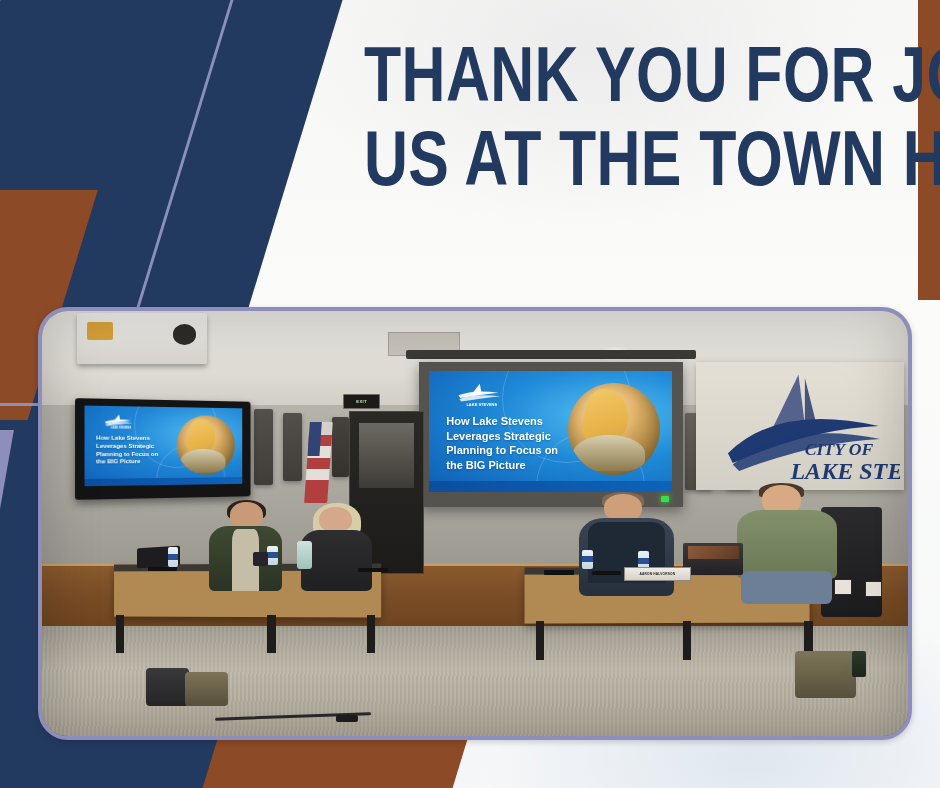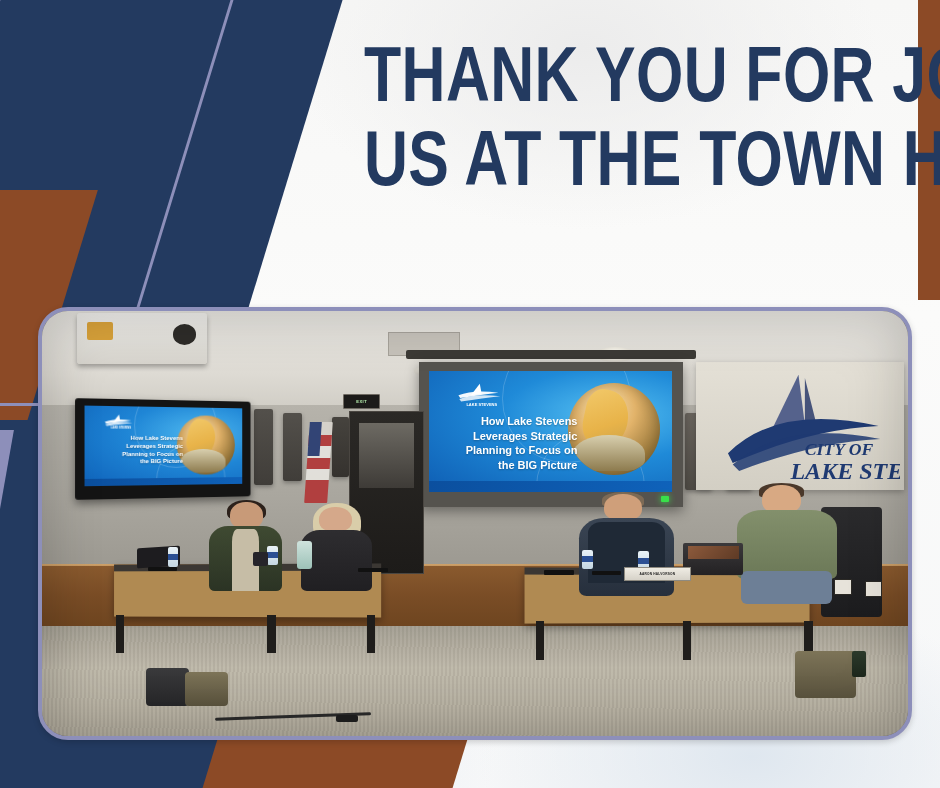--- a/index.html
+++ b/index.html
@@ -98,21 +98,20 @@
   
   .photo-card{
     position:absolute;
     left:38px;top:307px;width:866px;height:425px;
     border:4px solid #8d8fba;
     border-radius:30px;
     overflow:hidden;
     z-index:8;
     box-shadow:0 2px 6px rgba(0,0,0,.18);
     background:#6f6a5e;
-    text-align:right;
   }
   .photo{
     position:absolute;inset:0;
     overflow:hidden;
   }
 
   
   .ceiling{
     position:absolute;left:0;top:0;width:100%;height:24%;
     background:linear-gradient(180deg,#e9e7e2 0%, #dedbd4 60%, #cfccc4 100%);

